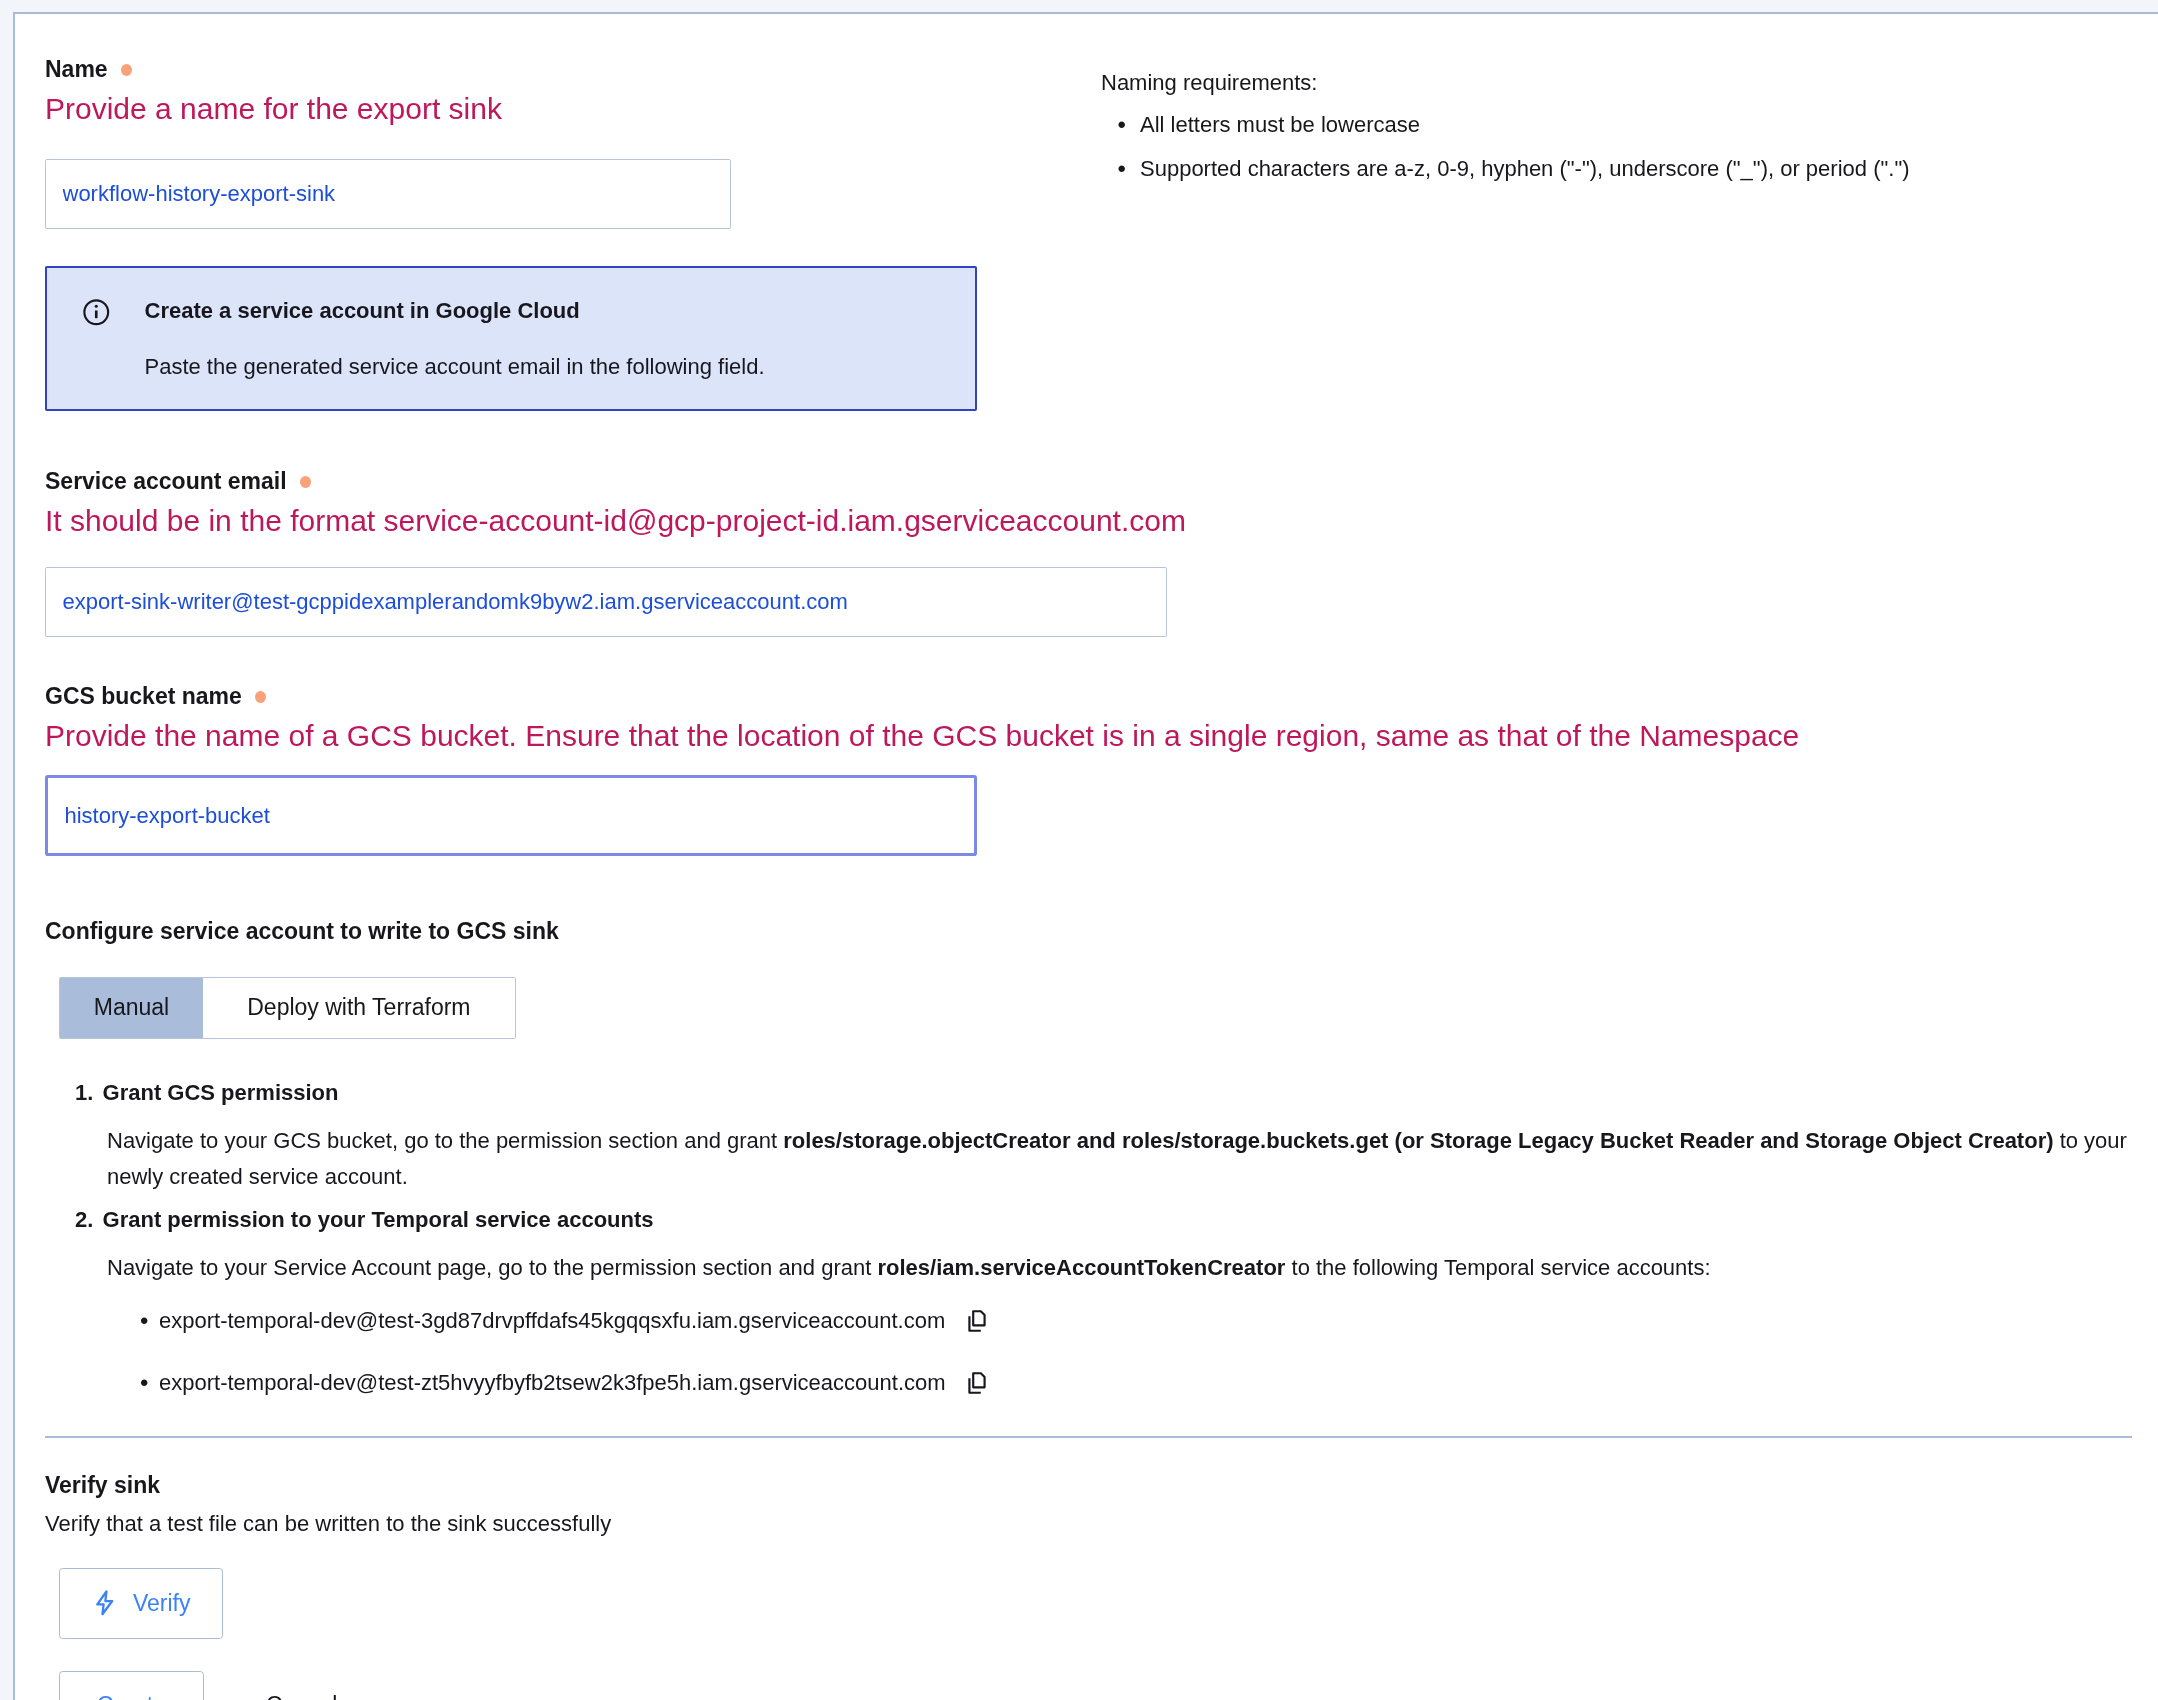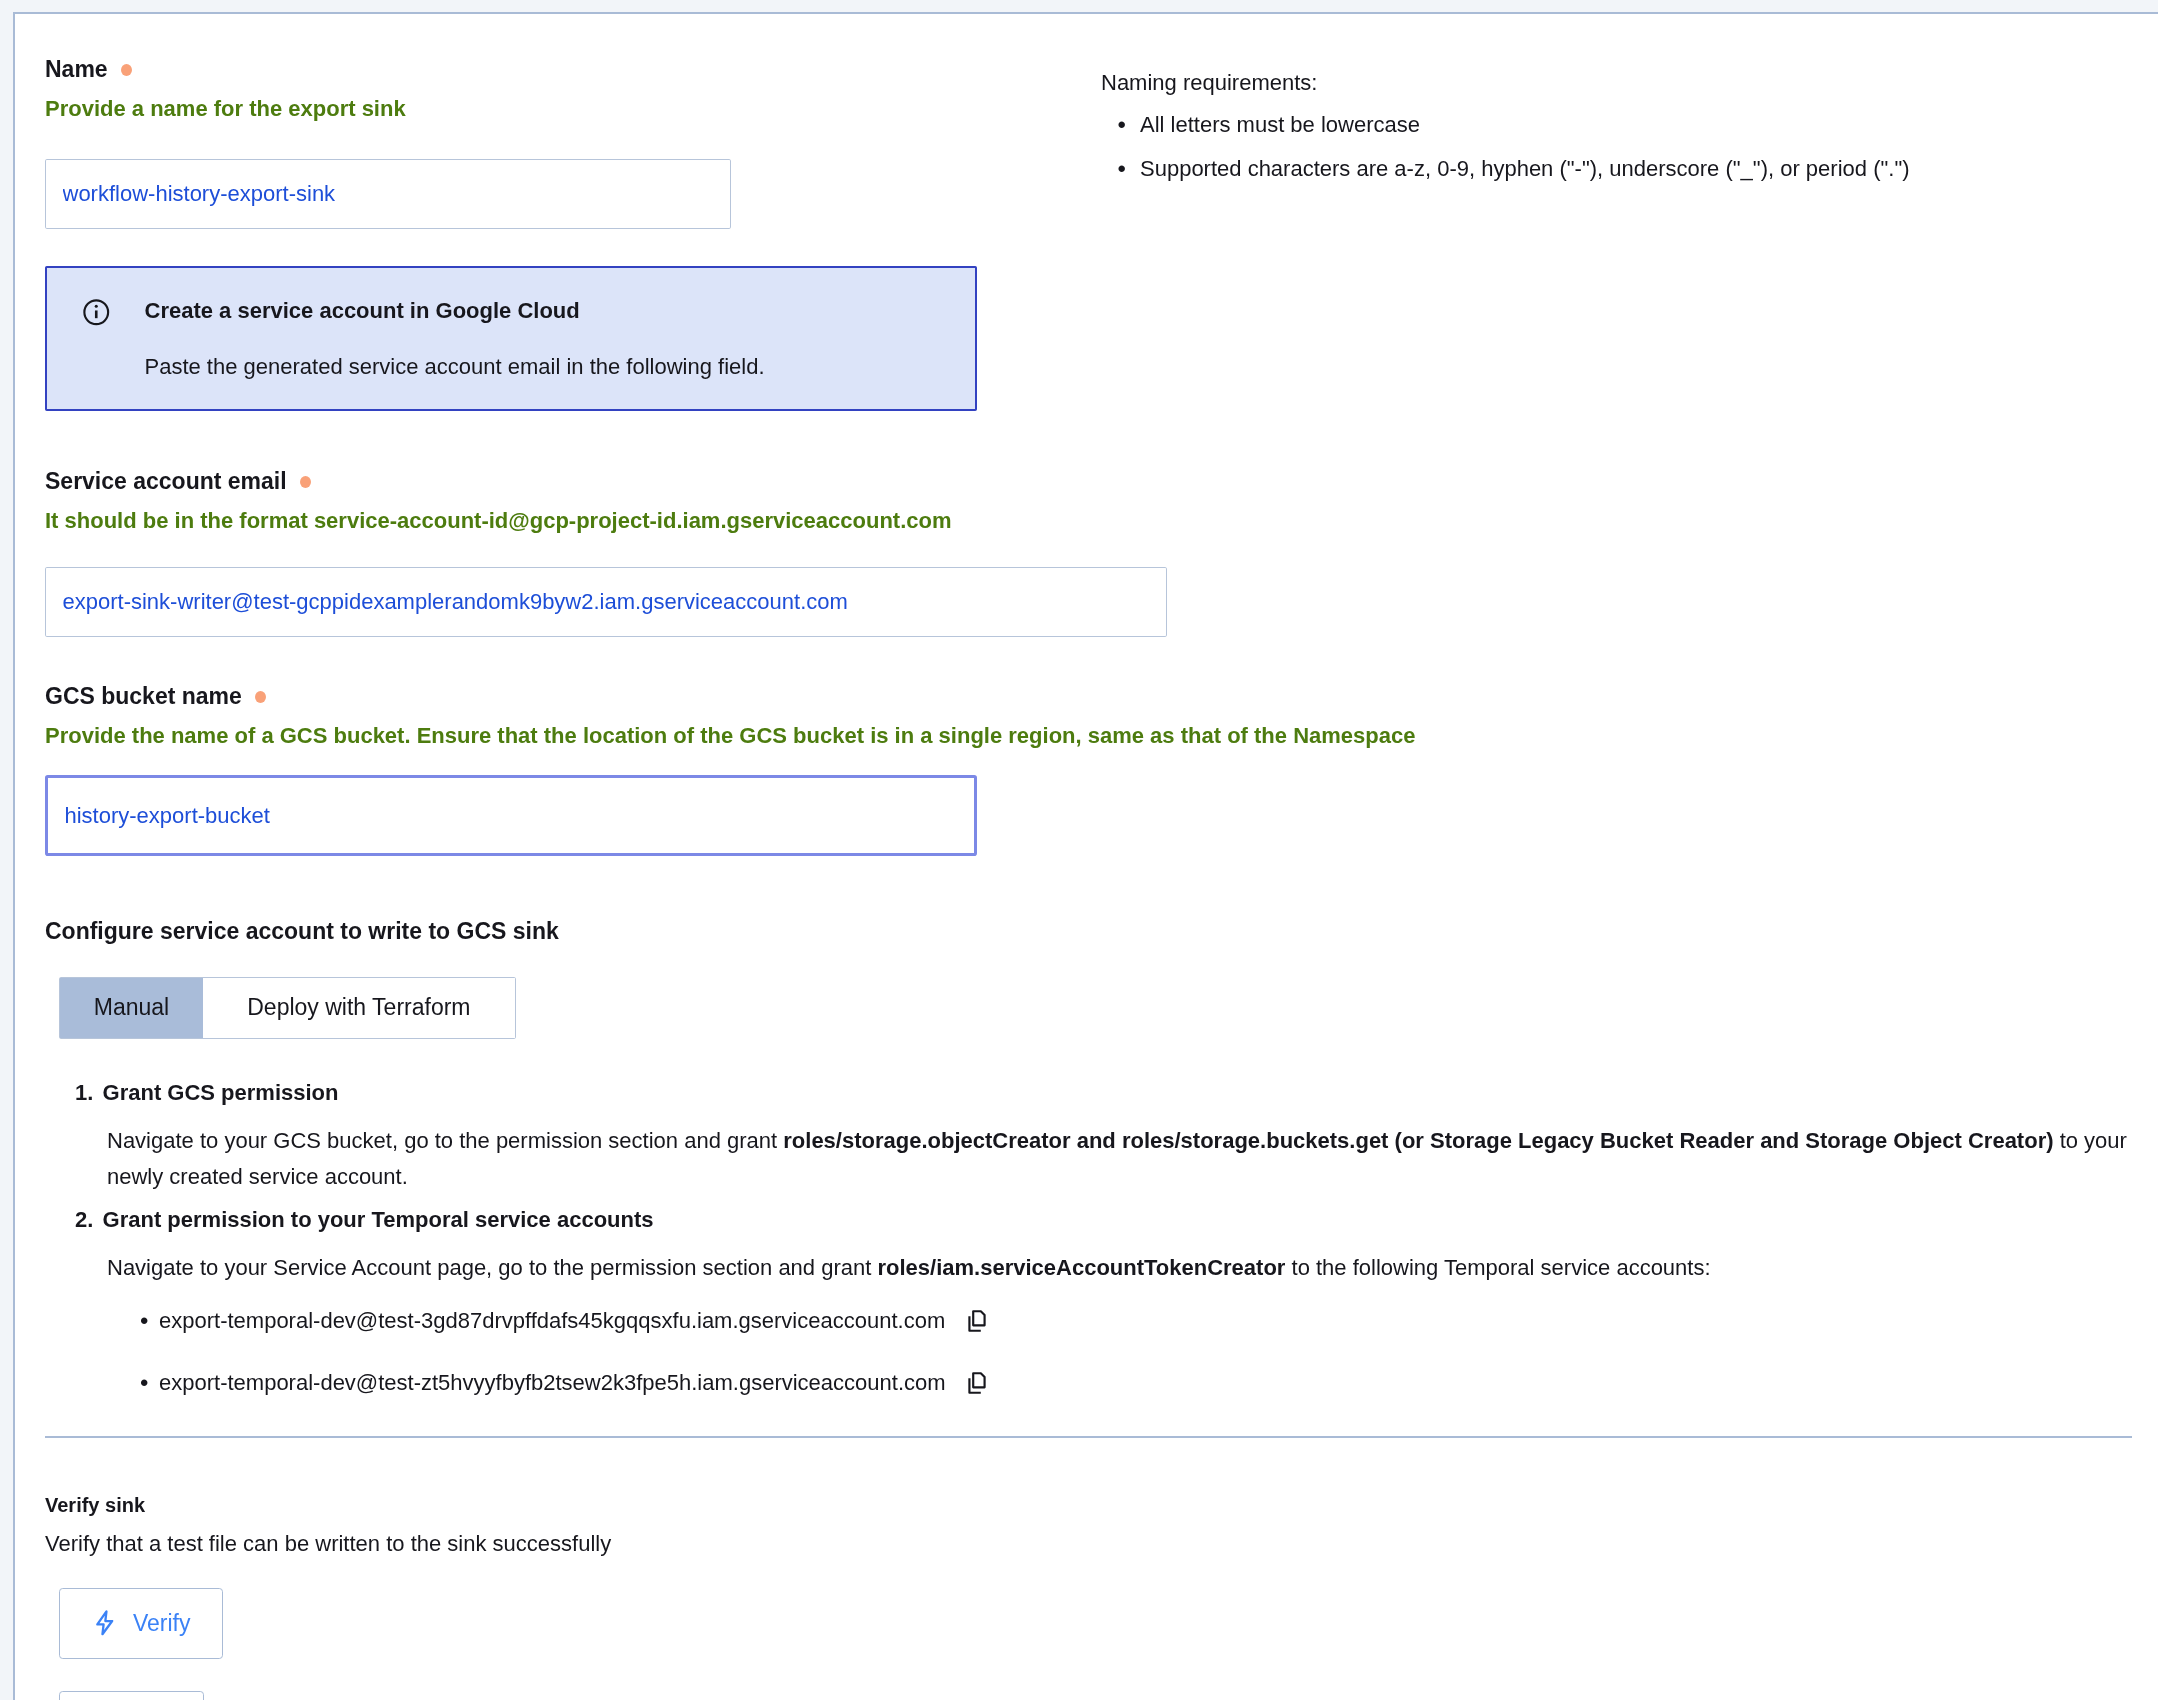--- a/index.html
+++ b/index.html
@@ -20,21 +20,21 @@
     border-left: 2.8px solid #a9bbd6;
     padding: 42px 27.5px 0 30px;
   }
   .top-row { display: flex; }
   .col-left { width: 1056px; flex: 0 0 auto; }
   .col-right { flex: 1 1 auto; padding-top: 13px; }
 
   .label-row { display: flex; align-items: center; gap: 13px; margin-bottom: 11px; height: 27.5px; }
   .label { font-weight: 700; font-size: 23px; }
   .req-dot { width: 11px; height: 12px; border-radius: 50%; background: #f9a178; display: inline-block; }
-  .desc { font-size: 22px; line-height: 27.5px; color: #4d7c0f; font-weight: bold; }
+  .desc { font-size: 30px; line-height: 27.5px; color: #be185d; }
 
   input.text-input {
     display: block;
     width: 686px; height: 70px;
     border: 1.8px solid #b7c5da; border-radius: 1.8px;
     font-family: "Liberation Sans", sans-serif;
     font-size: 22px; color: #1d4ed8;
     padding: 0 16.5px;
     margin-top: 37px;
     background: #fff;
@@ -84,21 +84,21 @@
   .step + .step { margin-top: 11px; }
 
   ul.sa-list { list-style: none; margin-top: 20px; }
   ul.sa-list li { position: relative; padding-left: 52px; margin-bottom: 31px; height: 31px; display: flex; align-items: center; gap: 18.4px; }
   ul.sa-list li::before { content: "•"; position: absolute; left: 33px; font-size: 24px; }
   .copy-btn { width: 26px; height: 26px; background: none; border: none; cursor: pointer; color: #17171d; padding: 0; display: inline-flex; }
   .copy-btn svg { width: 26px; height: 26px; }
 
   .divider { margin-top: 37px; border: none; border-top: 2.8px solid #a9bbd6; }
 
-  .verify-title { font-weight: 700; font-size: 20px; margin-top: 54px; line-height: 27.5px; }
+  .verify-title { font-weight: 700; font-size: 23px; margin-top: 34px; line-height: 27.5px; }
   .verify-desc { margin-top: 11px; font-size: 22px; line-height: 27.5px; }
 
   .btn {
     display: inline-flex; align-items: center; justify-content: center;
     background: #fff; border: 1.8px solid #a9bbd6; border-radius: 3.7px;
     font-family: "Liberation Sans", sans-serif;
     font-size: 23px; color: #3b82f6; cursor: pointer;
   }
   .verify-btn { margin: 30px 0 0 13.8px; height: 71px; padding: 0 31px; gap: 14.7px; }
   .verify-btn svg { width: 27.5px; height: 27.5px; }

